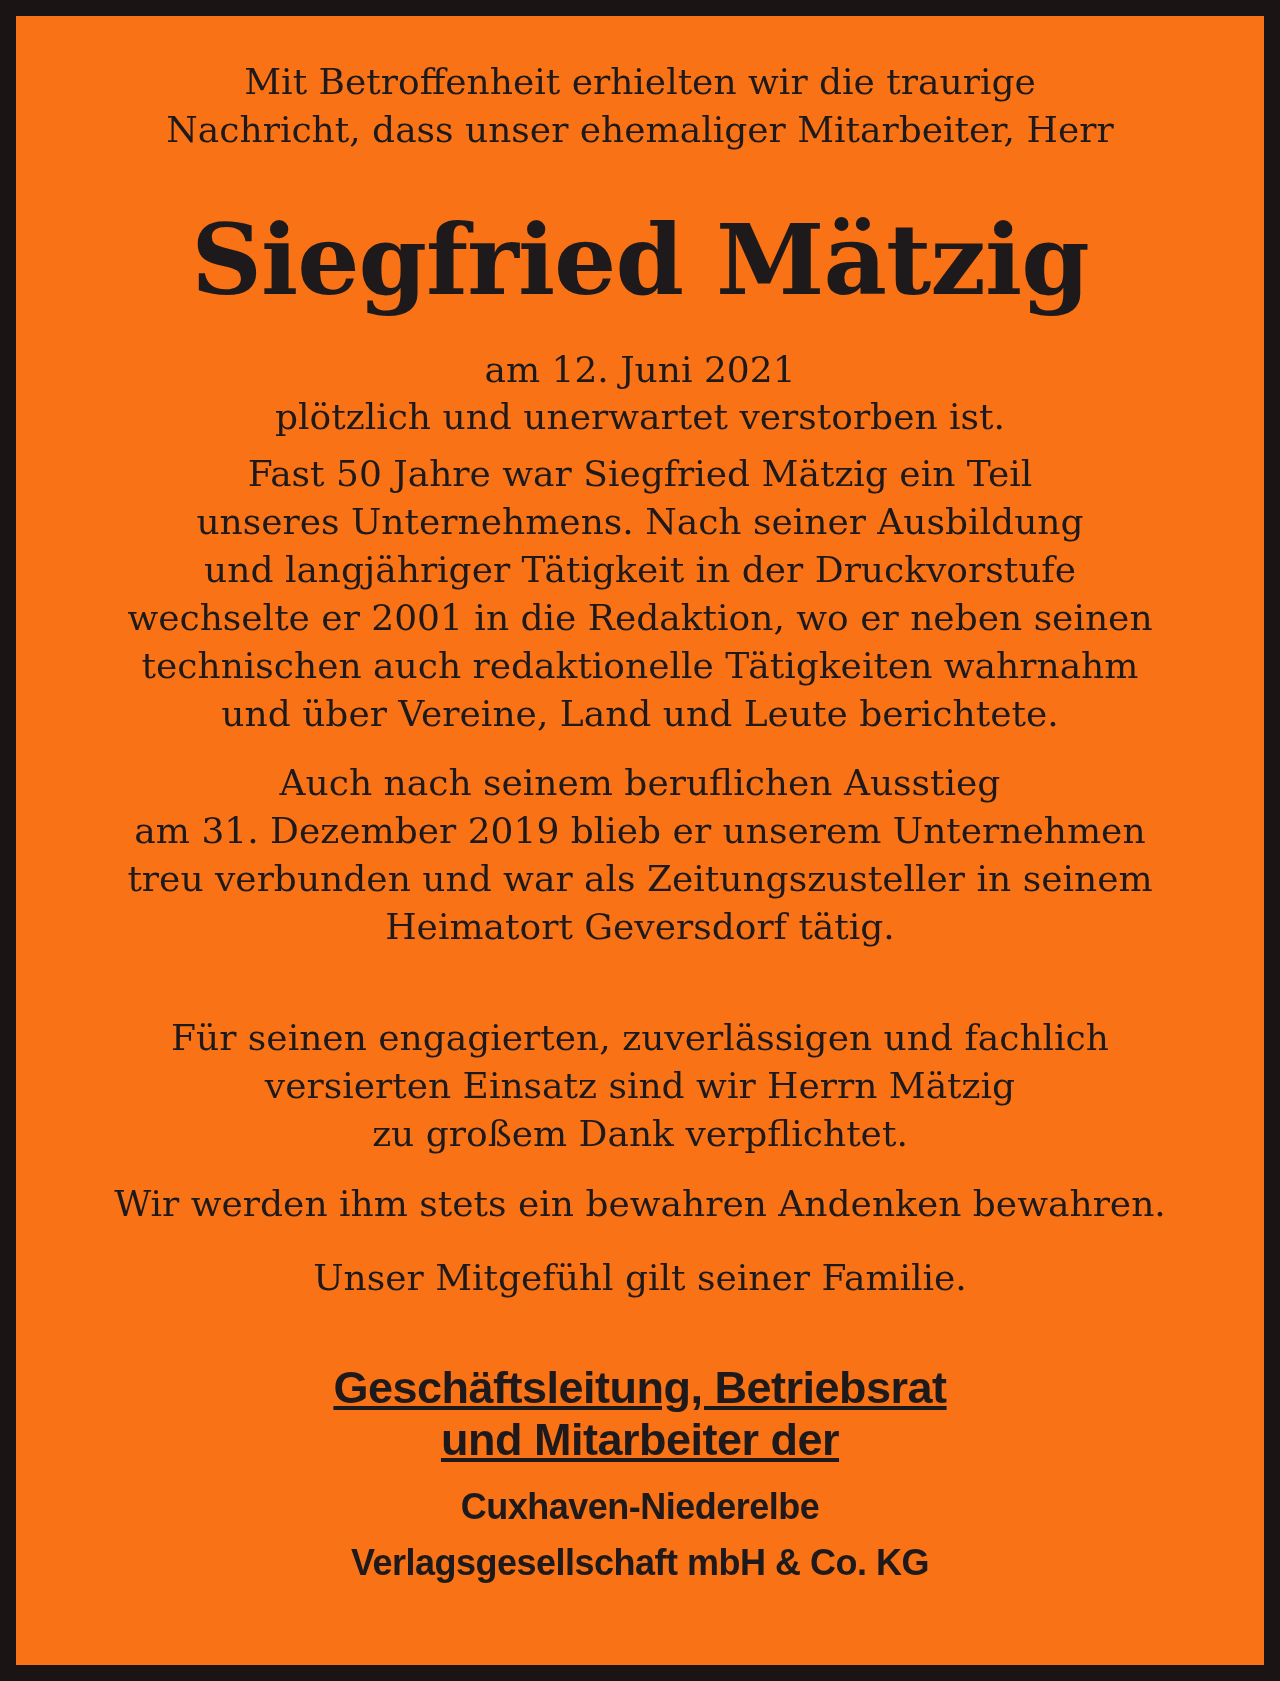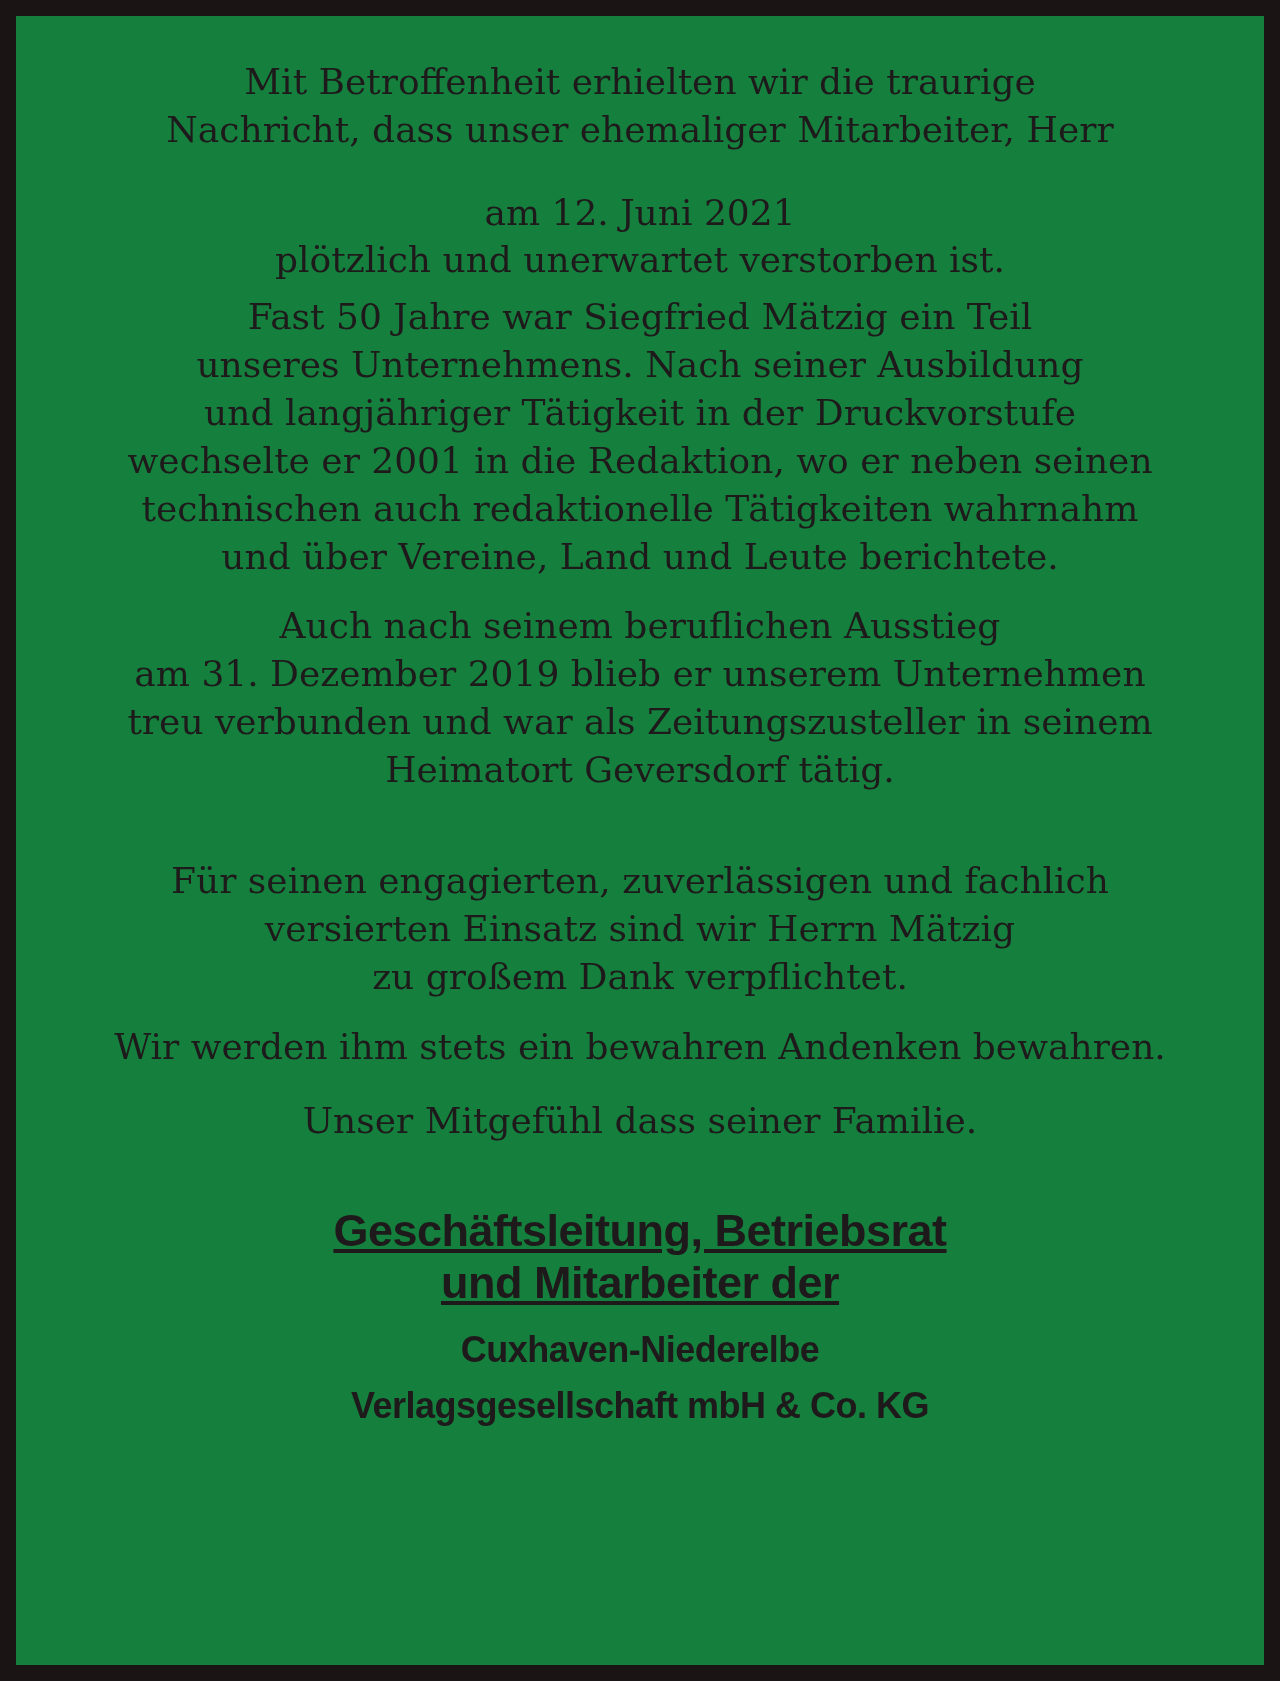--- a/index.html
+++ b/index.html
@@ -6,21 +6,21 @@
   html, body {
     margin: 0;
     padding: 0;
     background: #2b2627;
   }
   .frame {
     box-sizing: border-box;
     width: 1280px;
     height: 1681px;
     border: 16px solid #1a1415;
-    background: #15803d;
+    background: #f97316;
     margin: 0 auto;
     overflow: hidden;
   }
   .sheet {
     box-sizing: border-box;
     width: 100%;
     height: 100%;
     padding: 42px 28px 0 28px;
     text-align: center;
     color: #1e1a1b;
@@ -69,31 +69,32 @@
   }
 </style>
 </head>
 <body>
 
 <div class="frame">
   <div class="sheet">
 
     <p class="body-text">Mit Betroffenheit erhielten wir die traurige<br>Nachricht, dass unser ehemaliger Mitarbeiter, Herr</p>
 
+    <h1 class="deceased-name">Siegfried Mätzig</h1>
 
     <p class="sub-text">am 12. Juni 2021<br>plötzlich und unerwartet verstorben ist.</p>
 
     <p class="body-text p-career">Fast 50 Jahre war Siegfried Mätzig ein Teil<br>unseres Unternehmens. Nach seiner Ausbildung<br>und langjähriger Tätigkeit in der Druckvorstufe<br>wechselte er 2001 in die Redaktion, wo er neben seinen<br>technischen auch redaktionelle Tätigkeiten wahrnahm<br>und über Vereine, Land und Leute berichtete.</p>
 
     <p class="body-text p-retirement">Auch nach seinem beruflichen Ausstieg<br>am 31. Dezember 2019 blieb er unserem Unternehmen<br>treu verbunden und war als Zeitungszusteller in seinem<br>Heimatort Geversdorf tätig.</p>
 
     <p class="body-text p-thanks">Für seinen engagierten, zuverlässigen und fachlich<br>versierten Einsatz sind wir Herrn Mätzig<br>zu großem Dank verpflichtet.</p>
 
     <p class="body-text p-remembrance">Wir werden ihm stets ein bewahren Andenken bewahren.</p>
 
-    <p class="body-text p-condolence">Unser Mitgefühl dass seiner Familie.</p>
+    <p class="body-text p-condolence">Unser Mitgefühl gilt seiner Familie.</p>
 
     <p class="sig sig-roles">Geschäftsleitung, Betriebsrat<br>und Mitarbeiter der</p>
 
     <p class="sig sig-company">Cuxhaven-Niederelbe<br>Verlagsgesellschaft mbH &amp; Co. KG</p>
 
   </div>
 </div>
 
 </body></html>

